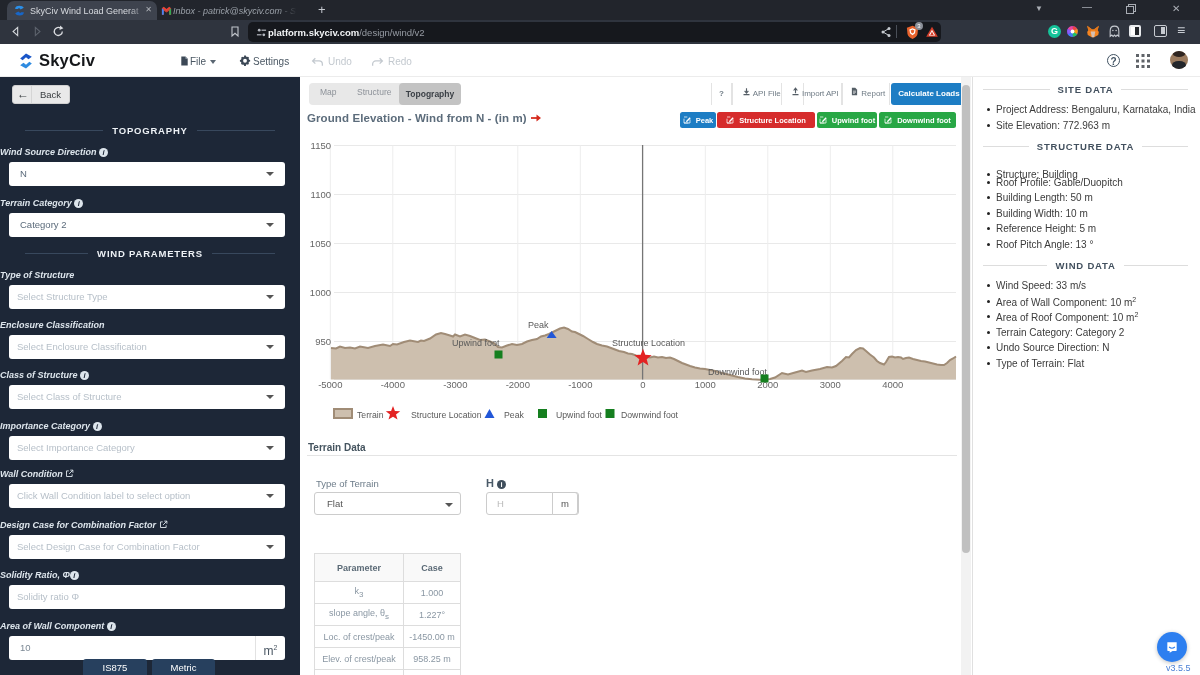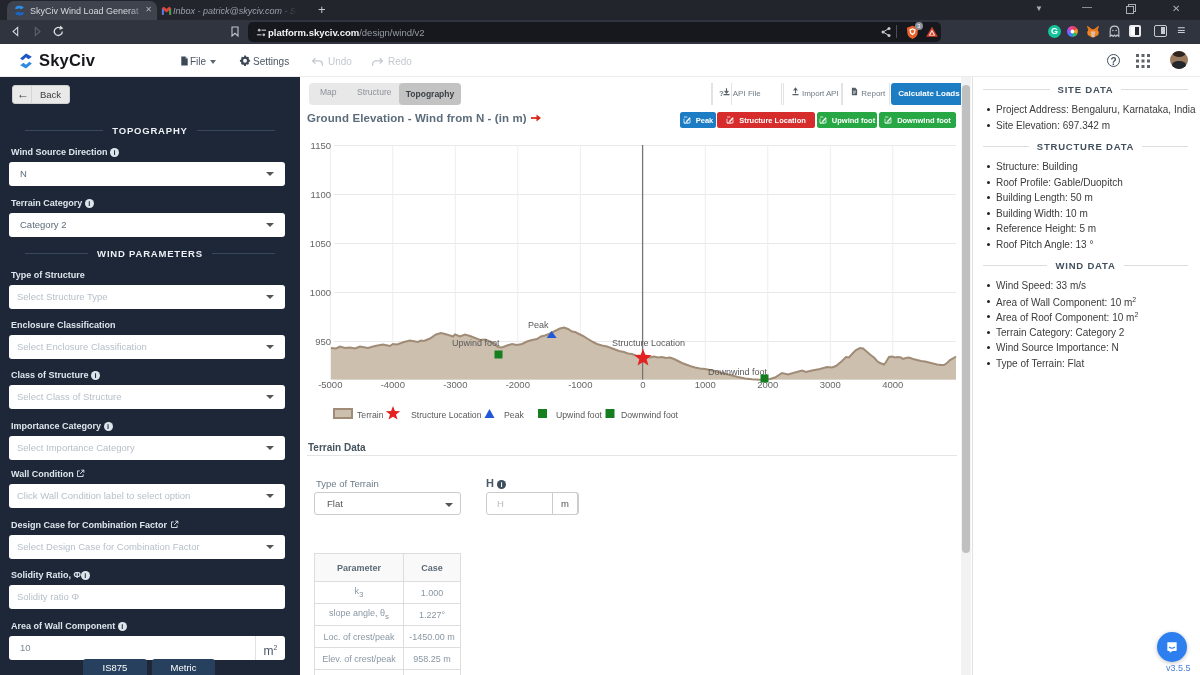--- a/index.html
+++ b/index.html
@@ -18,21 +18,21 @@
 
 #apphead { position:absolute; left:0; top:44px; width:1200px; height:33px; background:#fff; border-bottom:1px solid #ececec; }
 .hmenu { position:absolute; top:56px; font-size:10px; color:#4a5763; }
 .hmenu-dis { position:absolute; top:56px; font-size:10px; color:#c3c9cf; }
 
 #sidebar { position:absolute; left:0; top:77px; width:300px; height:598px; background:#1d2737; }
 #backbtn { position:absolute; left:12px; top:85px; width:58px; height:19px; background:#e9e9e9; border:1px solid #d0d0d0; border-radius:3px; font-size:9.5px; color:#3c4043; }
 .shead { position:absolute; left:25px; width:250px; display:flex; align-items:center; font-size:9.5px; font-weight:bold; color:#edf1f5; letter-spacing:0.8px; }
 .shead i { flex:1; height:1px; background:#38485d; }
 .shead span { margin:0 9px; }
-.slabel { position:absolute; left:11px; font-size:9px; font-weight:bold; color:#dde5ec; }
+.slabel { position:absolute; left:0; font-size:9px; font-weight:bold; color:#dde5ec;font-style:italic; }
 .sselect { position:absolute; left:9px; width:276px; height:24px; background:#fff; border-radius:3px; font-size:9.5px; line-height:24px; padding-left:11px; color:#5b6b7b; }
 .sselect.ph { color:#b6bfc8;padding-left:8px; }
 .caret { position:absolute; right:11px; top:10px; width:0; height:0; border-left:4px solid transparent; border-right:4px solid transparent; border-top:4.5px solid #555; }
 .info { display:inline-block; width:9px; height:9px; background:#dde5ec; border-radius:50%; color:#1d2737; font-size:7.5px; text-align:center; line-height:9px; font-weight:bold; vertical-align:0px; }
 #tabstrip { position:absolute; left:309px; top:83px; width:152px; height:22px; background:#e8e8e8; border-radius:4px; font-size:8.5px; color:#8d9299; }
 #topotab { position:absolute; left:90px; top:0; width:62px; height:22px; background:#c3c3c3; border-radius:4px; color:#3a3f45; font-weight:bold; text-align:center; line-height:22px; }
 .tbtn { position:absolute; top:83px; height:22px; line-height:22px; font-size:8px; color:#6f7b85; border-left:1px solid #e3e3e3; white-space:nowrap; }
 #calcbtn { position:absolute; left:891px; top:83px; width:76px; height:22px; background:#1d7dc4; border-radius:3px; color:#fff; font-weight:bold; font-size:8px; text-align:center; line-height:22px; }
 #charttitle { position:absolute; left:307px; top:112px; font-size:11.5px; font-weight:bold; color:#5c6c7b; letter-spacing:0.1px; }
 .legbtn { position:absolute; top:112px; height:16px; border-radius:2.5px; color:#fff; font-size:7.5px; font-weight:bold; display:flex; align-items:center; justify-content:center; gap:5px; }
@@ -236,21 +236,21 @@
 <div class="sselect" style="top:636px"><span style="color:#7b8894">10</span><div style="position:absolute;right:0;top:0;width:30px;height:24px;border-left:1px solid #e2e2e2;text-align:center;color:#4a5763;font-size:12px">m<sup>2</sup></div></div>
 <div class="abs" style="left:83px;top:659px;width:64px;height:32px;background:#27405e;color:#fff;font-size:9.5px;text-align:center;padding-top:3px;border-radius:3px 3px 0 0">IS875</div>
 <div class="abs" style="left:152px;top:659px;width:63px;height:16px;background:#27405e;color:#fff;font-size:9.5px;text-align:center;padding-top:3px;border-radius:3px 3px 0 0">Metric</div>
 
 <div id="tabstrip">
     <span style="position:absolute;left:11px;top:4px">Map</span>
     <span style="position:absolute;left:48px;top:4px">Structure</span>
     <div id="topotab">Topography</div>
   </div>
 <div class="tbtn" style="left:711px;width:21px;border-right:1px solid #e3e3e3;font-weight:bold;text-align:center">?</div>
-<div class="tbtn" style="left:712px;width:72px;padding-left:9px;border-right:1px solid #e3e3e3"><svg width="9" height="10" viewBox="0 0 24 24" style="vertical-align:-1px">
+<div class="tbtn" style="left:732px;width:72px;padding-left:9px;border-right:1px solid #e3e3e3"><svg width="9" height="10" viewBox="0 0 24 24" style="vertical-align:-1px">
       <path d="M12 2 V14 M7 9 L12 15 L17 9 M4 19 H20" fill="none" stroke="#555e66" stroke-width="3"></path>
     </svg> API File</div>
 <div class="tbtn" style="left:781px;width:61px;padding-left:9px;border-right:1px solid #e3e3e3;letter-spacing:-0.1px"><svg width="9" height="10" viewBox="0 0 24 24" style="vertical-align:-1px">
       <path d="M12 15 V3 M7 8 L12 2 L17 8 M4 19 H20" fill="none" stroke="#555e66" stroke-width="3"></path>
     </svg> Import API</div>
 <div class="tbtn" style="left:842px;width:48px;padding-left:7px;border-right:1px solid #e3e3e3"><svg width="9" height="11" viewBox="0 0 24 24" style="vertical-align:-1px">
       <path d="M5 2 H14 L19 7 V22 H5 Z" fill="#555e66"></path>
       <path d="M8 11 H16 M8 14 H16 M8 17 H13" stroke="#fff" stroke-width="1.5"></path>
     </svg> Report</div>
 <div id="calcbtn">Calculate Loads</div>
@@ -394,42 +394,42 @@
 <div id="sbtrack"></div>
 <div id="sbthumb"></div>
 
 <div id="rpanel"></div>
 <div class="rhead" style="top:84px">
     <i></i>
     <span>SITE DATA</span>
     <i></i>
   </div>
 <div class="ritem" style="left:996px;top:104px">Project Address: Bengaluru, Karnataka, India</div>
-<div class="ritem" style="left:996px;top:119.5px">Site Elevation: 697.342 m</div>
+<div class="ritem" style="left:996px;top:119.5px">Site Elevation: 772.963 m</div>
 <div class="rhead" style="top:141px">
     <i></i>
     <span>STRUCTURE DATA</span>
     <i></i>
   </div>
-<div class="ritem" style="left:996px;top:161px">Structure: Building</div>
+<div class="ritem" style="left:996px;top:169px">Structure: Building</div>
 <div class="ritem" style="left:996px;top:176.5px">Roof Profile: Gable/Duopitch</div>
 <div class="ritem" style="left:996px;top:192px">Building Length: 50 m</div>
 <div class="ritem" style="left:996px;top:207.5px">Building Width: 10 m</div>
 <div class="ritem" style="left:996px;top:223px">Reference Height: 5 m</div>
 <div class="ritem" style="left:996px;top:238.5px">Roof Pitch Angle: 13 °</div>
 <div class="rhead" style="top:260px">
     <i></i>
     <span>WIND DATA</span>
     <i></i>
   </div>
 <div class="ritem" style="left:996px;top:280px">Wind Speed: 33 m/s</div>
 <div class="ritem" style="left:996px;top:295.5px">Area of Wall Component: 10 m<sup>2</sup></div>
 <div class="ritem" style="left:996px;top:311px">Area of Roof Component: 10 m<sup>2</sup></div>
 <div class="ritem" style="left:996px;top:326.5px">Terrain Category: Category 2</div>
-<div class="ritem" style="left:996px;top:342px">Wind Source Importance: N</div>
+<div class="ritem" style="left:996px;top:342px">Undo Source Direction: N</div>
 <div class="ritem" style="left:996px;top:357.5px">Type of Terrain: Flat</div>
 <div class="abs" style="left:1157px;top:632px;width:30px;height:30px;border-radius:50%;background:#2d7ff0;box-shadow:0 1px 4px rgba(0,0,0,0.25)">
     <svg style="position:absolute;left:8px;top:8px" width="14" height="14" viewBox="0 0 24 24">
       <path d="M4 4 H20 V17 a2 2 0 0 1-2 2 H13 L8 22 V19 H6 a2 2 0 0 1-2-2 Z" fill="#fff"></path>
       <path d="M7 12 Q12 16 17 12" fill="none" stroke="#2d7ff0" stroke-width="1.8"></path>
     </svg>
   </div>
 <div class="abs" style="left:1166px;top:663px;font-size:9px;color:#4a7fd4">v3.5.5</div>
 
 </body></html>

